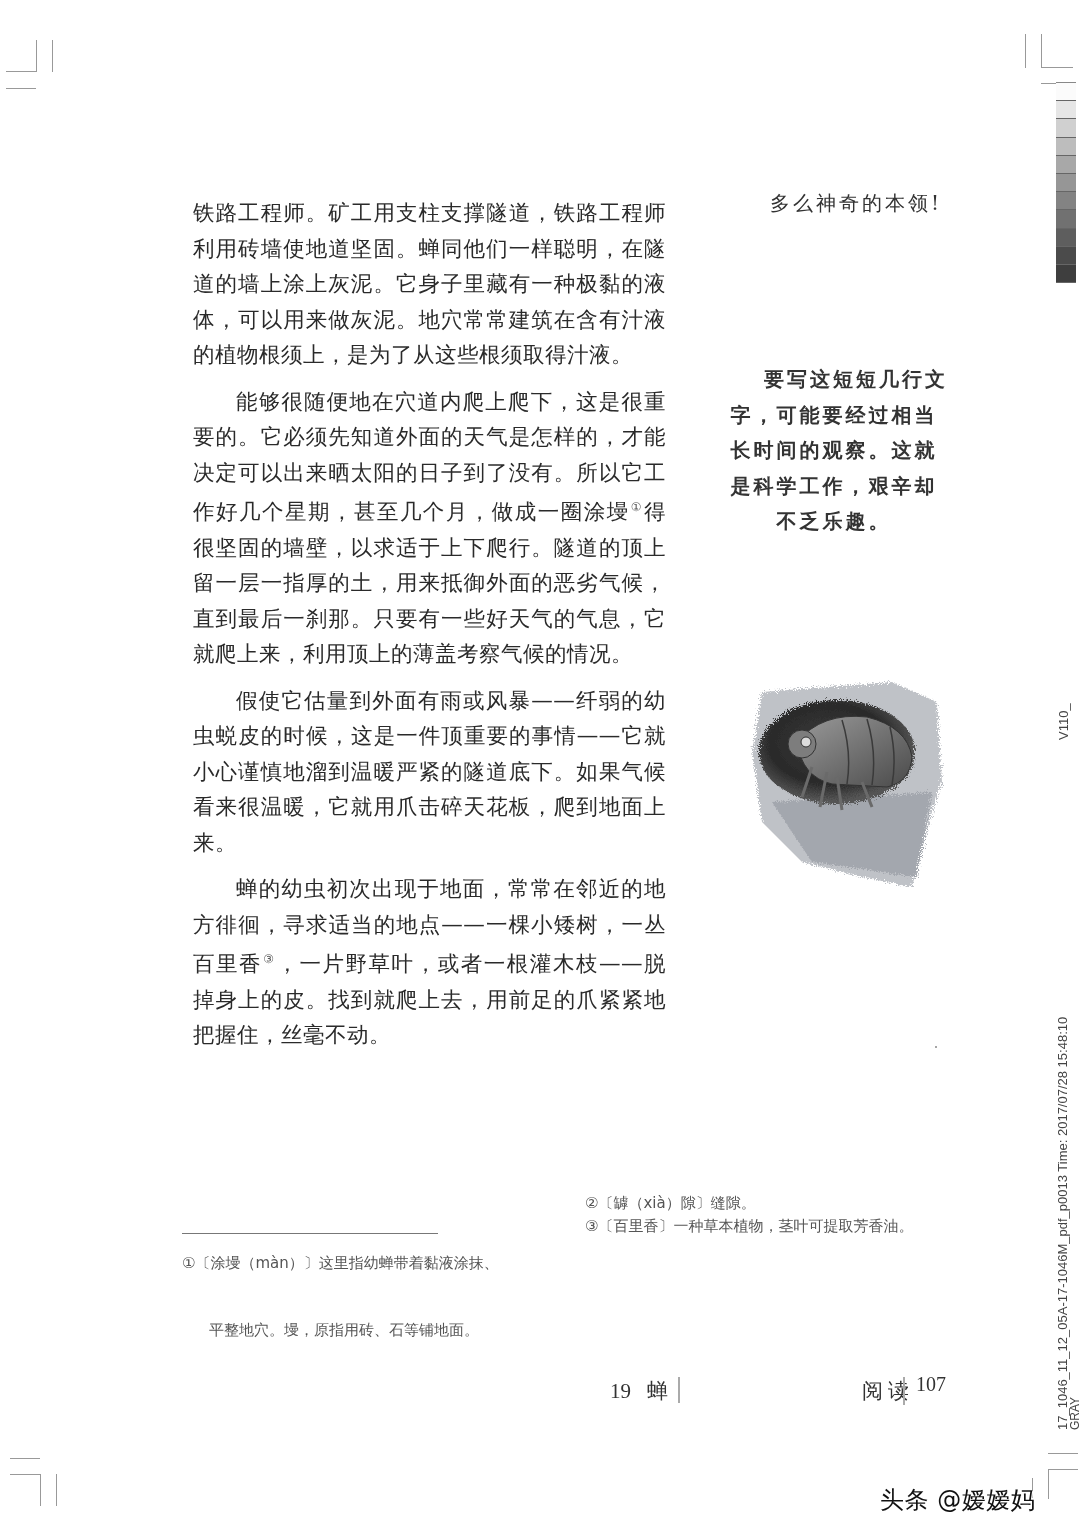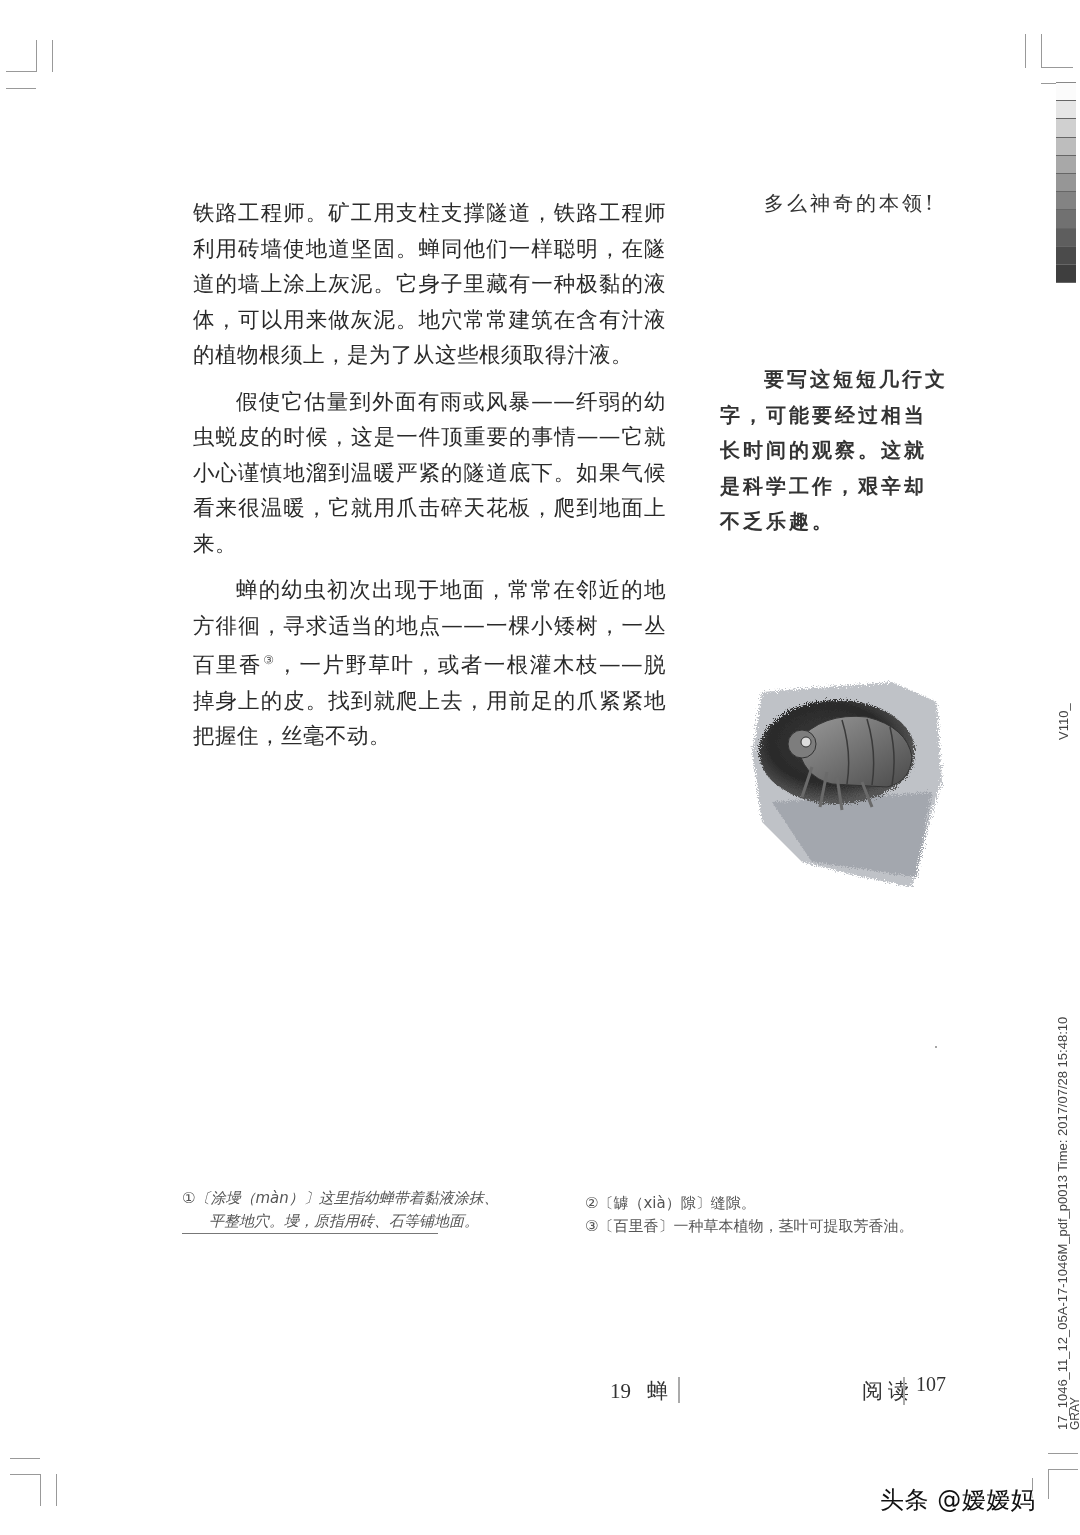--- a/index.html
+++ b/index.html
@@ -15,32 +15,33 @@
       font-size: 21.5px; line-height: 35.5px; letter-spacing: 0.5px;
       text-align: justify; color: #2a2a2a;
     }
     .main-text p { margin: 11px; text-indent: 43px; }
     .main-text p.cont { text-indent: 0; }
     sup.fn { font-size: 12px; vertical-align: 8px; color: #555; margin: 0 1px; }
     .side {
       left: 720px; width: 228px; font-size: 20px; line-height: 35.5px;
       letter-spacing: 3px; color: #333;
       font-family: "DejaVu Serif", "Liberation Serif", serif;
+      text-align: center;
     }
     .side p { margin: 0; }
     .side1 { top: 186px; text-indent: 44px; }
     .side2 { top: 362px; }
     .side2 p { text-indent: 44px; font-weight: bold; }
     .fn-rule { left: 182px; top: 1233px; width: 256px; height: 1px; background: #777; }
     .footnotes {
       font-family: "DejaVu Sans", "Liberation Sans", sans-serif;
       font-size: 15px; line-height: 23px; color: #555;
     }
-    .fn-left { left: 182px; top: 1187px; width: 380px; font-style: italic; }
-    .fn-left .l2 { padding-left: 27px; }
+    .fn-left { left: 182px; top: 1252px; width: 380px; }
+    .fn-left .l2 { padding-left: 27px; margin-top: 44px; }
     .fn-right { left: 585px; top: 1192px; width: 400px; }
     .folio { font-family: "Liberation Serif", "DejaVu Serif", serif; font-size: 21px; color: #333; }
     .folio-left { left: 610px; top: 1377px; }
     .folio-left .ch { margin-left: 16px; }
     .vbar { width: 2px; background: #aaa; }
     .vbar1 { left: 678px; top: 1377px; height: 26px; }
     .folio-right { left: 862px; top: 1377px; letter-spacing: 5px; }
     .vbar2 { left: 903px; top: 1377px; height: 28px; }
     .pagenum { left: 916px; top: 1373px; font-size: 20px; }
     .crop { background: #999; }
@@ -95,20 +96,21 @@
   <div style="background:#969696;"></div>
   <div style="background:#838383;"></div>
   <div style="background:#717171;"></div>
   <div style="background:#5e5e5e;"></div>
   <div style="background:#4b4b4b;"></div>
   <div style="background:#3e3e3e;"></div>
 </div>
 
 <div class="abs main-text">
   <p class="cont"><span>铁路工程师。矿工用支柱支撑隧道，铁路工程师利用砖墙使地道坚固。蝉同他们一样聪明，在隧道的墙上涂上灰泥。它身子里藏有一种极黏的液体，可以用来做灰泥。地穴常常建筑在含有汁液的植物根须上，是为了从这些根须取得汁液。</span></p>
+  <p><span>能够很随便地在穴道内爬上爬下，这是很重要的。它必须先知道外面的天气是怎样的，才能决定可以出来晒太阳的日子到了没有。所以它工作好几个星期，甚至几个月，做成一圈涂墁</span><sup class="fn">①</sup><span>得很坚固的墙壁，以求适于上下爬行。隧道的顶上留一层一指厚的土，用来抵御外面的恶劣气候，直到最后一刹那。只要有一些好天气的气息，它就爬上来，利用顶上的薄盖考察气候的情况。</span></p>
   <p><span>假使它估量到外面有雨或风暴——纤弱的幼虫蜕皮的时候，这是一件顶重要的事情——它就小心谨慎地溜到温暖严紧的隧道底下。如果气候看来很温暖，它就用爪击碎天花板，爬到地面上来。</span></p>
   <p><span>蝉的幼虫初次出现于地面，常常在邻近的地方徘徊，寻求适当的地点——一棵小矮树，一丛百里香</span><sup class="fn">③</sup><span>，一片野草叶，或者一根灌木枝——脱掉身上的皮。找到就爬上去，用前足的爪紧紧地把握住，丝毫不动。</span></p>
 </div>
 
 <div class="abs side side1">
   <p>多么神奇的本领!</p>
 </div>
 <div class="abs side side2">
   <p>要写这短短几行文字，可能要经过相当长时间的观察。这就是科学工作，艰辛却不乏乐趣。</p>
 </div>

